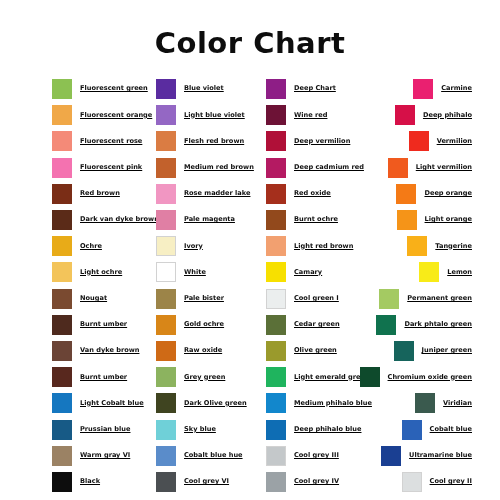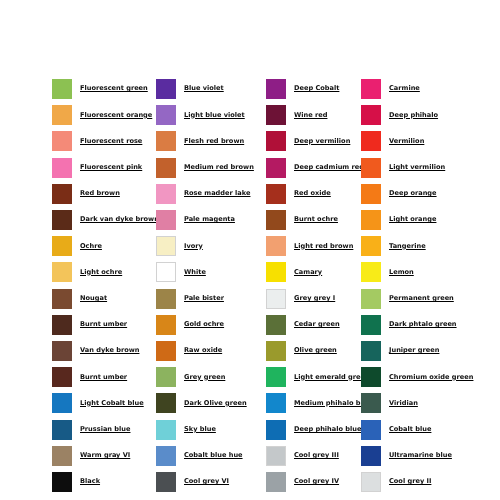--- a/index.html
+++ b/index.html
@@ -36,21 +36,21 @@
     flex-direction: row;
   }
   .color-column {
     display: flex;
     flex-direction: column;
     text-decoration: underline;
   }
   .col-0 { width: 104px; }
   .col-1 { width: 110px; }
   .col-2 { width: 95px; }
-  .col-3 { width: 111px; }
+  .col-3 { width: 111px; align-items: flex-end; }
 
   .color-row {
     display: flex;
     flex-direction: row;
     align-items: center;
     height: 26.2px;
   }
   .swatch {
     width: 20px;
     height: 20px;
@@ -68,20 +68,21 @@
     line-height: 1.1;
     white-space: nowrap;
     font-family: "DejaVu Sans", "Liberation Sans", sans-serif;
   }
 </style>
 </head>
 <body>
 
 <div id="page">
 
+  <div id="chart-title">Color Chart</div>
 
   <div id="grid">
       <div class="color-column col-0">
         <div class="color-row">
           <div class="swatch" style="background-color: rgb(140, 193, 82);"></div>
           <div class="swatch-label">Fluorescent green</div>
         </div>
         <div class="color-row">
           <div class="swatch" style="background-color: rgb(240, 168, 72);"></div>
           <div class="swatch-label">Fluorescent orange</div>
@@ -205,21 +206,21 @@
           <div class="swatch-label">Cobalt blue hue</div>
         </div>
         <div class="color-row">
           <div class="swatch" style="background-color: rgb(75, 79, 82);"></div>
           <div class="swatch-label">Cool grey VI</div>
         </div>
       </div>
       <div class="color-column col-2">
         <div class="color-row">
           <div class="swatch" style="background-color: rgb(142, 30, 134);"></div>
-          <div class="swatch-label">Deep Cobalt</div>
+          <div class="swatch-label">Deep Chart</div>
         </div>
         <div class="color-row">
           <div class="swatch" style="background-color: rgb(109, 18, 54);"></div>
           <div class="swatch-label">Wine red</div>
         </div>
         <div class="color-row">
           <div class="swatch" style="background-color: rgb(176, 16, 56);"></div>
           <div class="swatch-label">Deep vermilion</div>
         </div>
         <div class="color-row">
@@ -237,21 +238,21 @@
         <div class="color-row">
           <div class="swatch" style="background-color: rgb(242, 160, 112);"></div>
           <div class="swatch-label">Light red brown</div>
         </div>
         <div class="color-row">
           <div class="swatch" style="background-color: rgb(247, 224, 0);"></div>
           <div class="swatch-label">Camary</div>
         </div>
         <div class="color-row">
           <div class="swatch bordered" style="background-color: rgb(235, 238, 238);"></div>
-          <div class="swatch-label">Grey grey I</div>
+          <div class="swatch-label">Cool green I</div>
         </div>
         <div class="color-row">
           <div class="swatch" style="background-color: rgb(91, 112, 56);"></div>
           <div class="swatch-label">Cedar green</div>
         </div>
         <div class="color-row">
           <div class="swatch" style="background-color: rgb(154, 154, 44);"></div>
           <div class="swatch-label">Olive green</div>
         </div>
         <div class="color-row">

